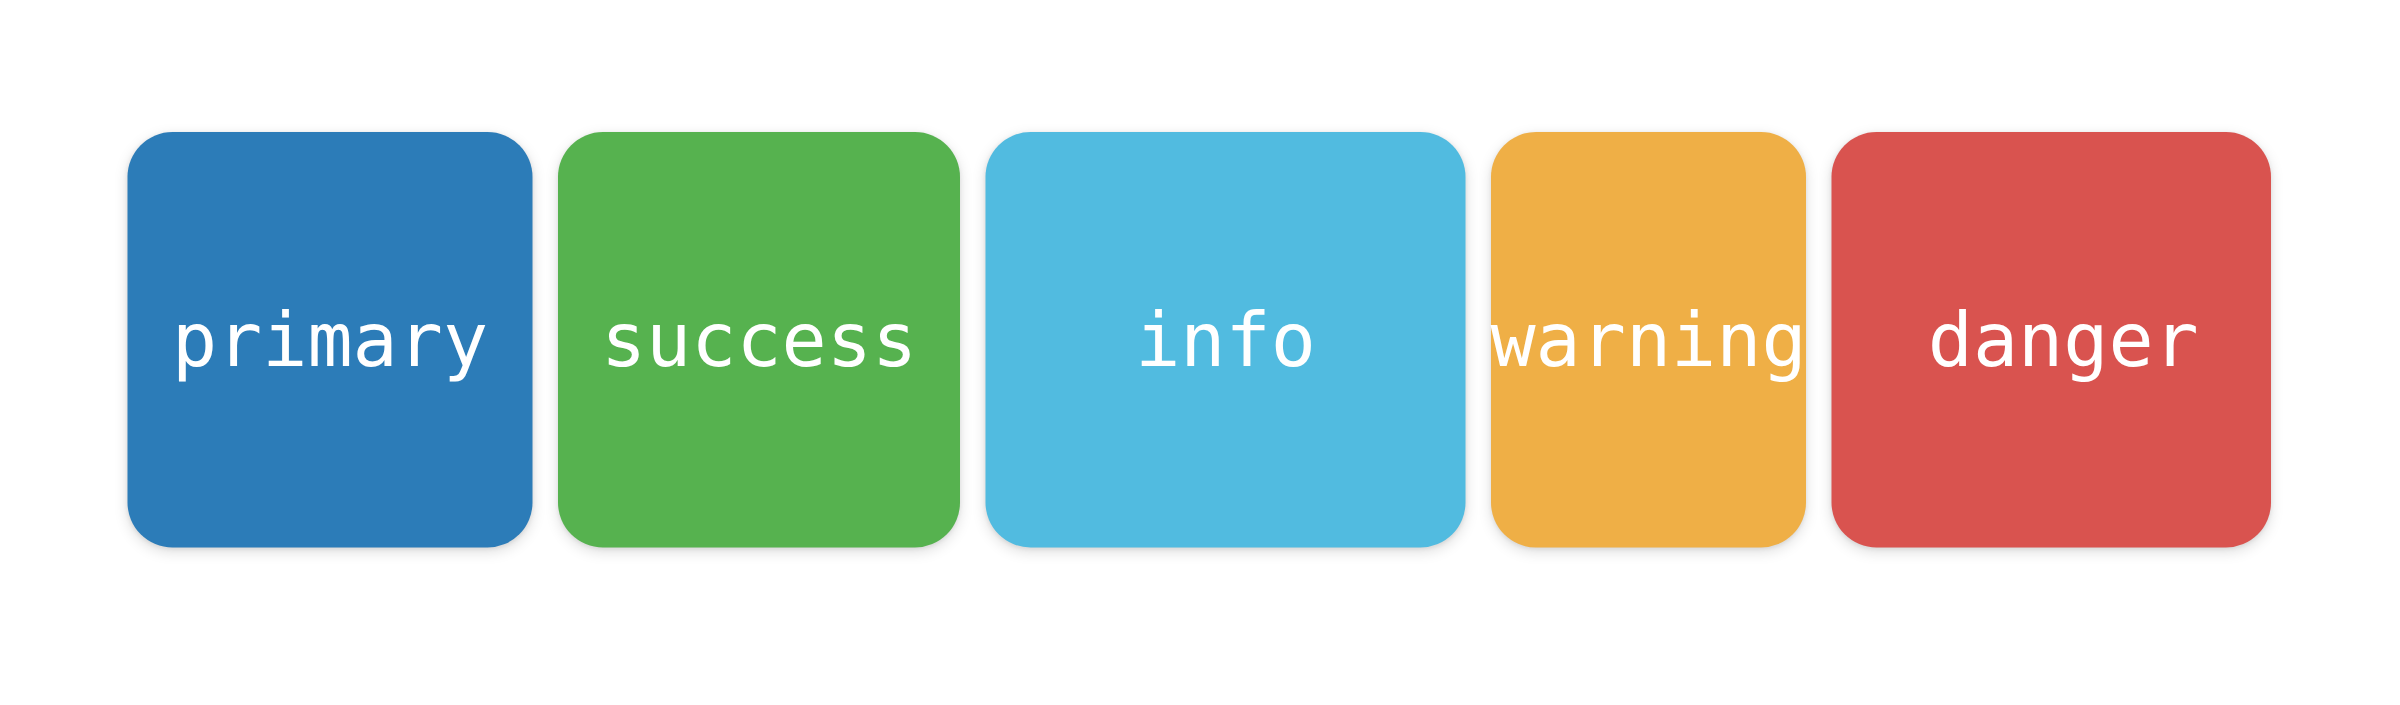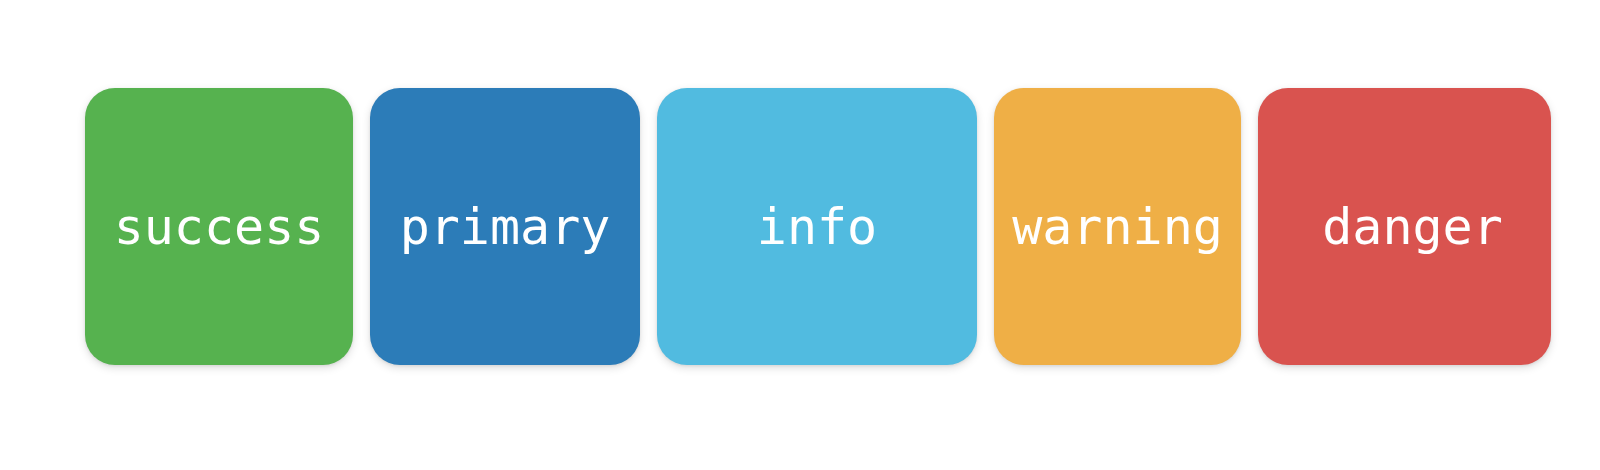--- a/index.html
+++ b/index.html
@@ -54,34 +54,34 @@
     line-height: 1;
     letter-spacing: 0px;
     white-space: nowrap;
     text-align: center;
   }
 
   
   .w-primary { width: 270px; }
   .w-success { width: 268px; }
   .w-info    { width: 320px; }
-  .w-warning { width: 247px; }
+  .w-warning { width: 210px; }
   .w-danger  { width: 293px; }
 </style>
 </head>
 <body style="background-color: rgb(255, 255, 255);">
 
 <div class="swatch-board">
 
+  <div class="swatch w-primary" style="background-color: rgb(44, 124, 184);">
+    <span class="swatch-label">primary</span>
+  </div>
+
   <div class="swatch w-success" style="background-color: rgb(86, 178, 79);">
     <span class="swatch-label">success</span>
-  </div>
-
-  <div class="swatch w-primary" style="background-color: rgb(44, 124, 184);">
-    <span class="swatch-label">primary</span>
   </div>
 
   <div class="swatch w-info" style="background-color: rgb(81, 187, 224);">
     <span class="swatch-label">info</span>
   </div>
 
   <div class="swatch w-warning" style="background-color: rgb(239, 175, 70);">
     <span class="swatch-label">warning</span>
   </div>
 

